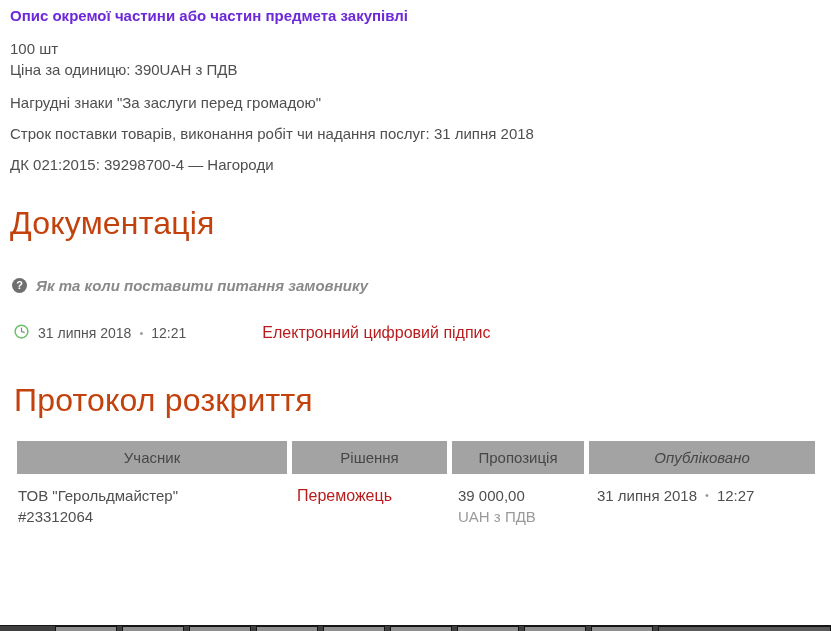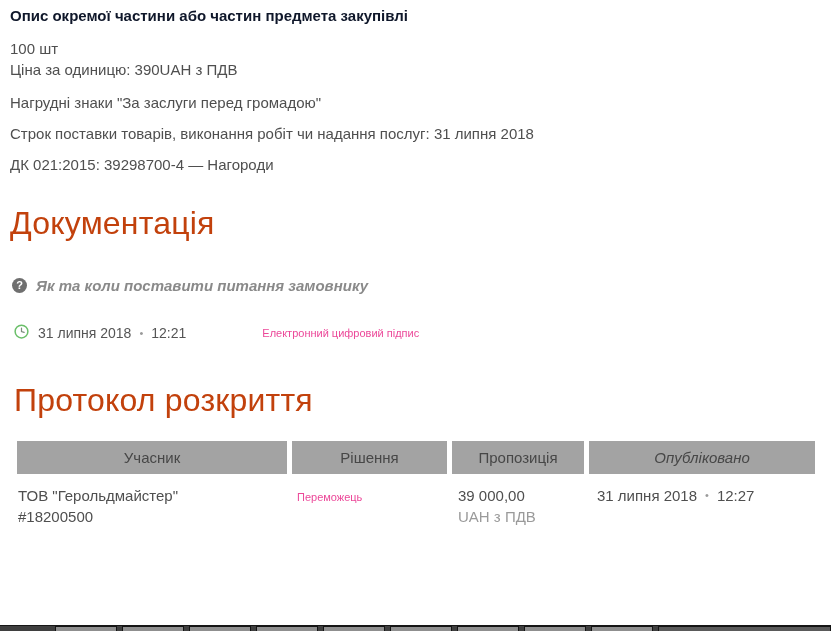--- a/index.html
+++ b/index.html
@@ -9,21 +9,21 @@
     position: relative; overflow: hidden;
     background: #ffffff;
     font-family: "Liberation Sans", "DejaVu Sans", sans-serif;
     color: #4f4f4f;
   }
   .page { padding: 6px 10px 0 10px; }
 
   
   .lot-heading {
     margin: 0; font-size: 15px; line-height: 20px;
-    font-weight: 700; color: #0f172a;
+    font-weight: 700; color: #6d28d9;
   }
   .para { margin: 0; margin-top: 12px; font-size: 15px; line-height: 21px; color: #4f4f4f; }
   .para.mt10 { margin-top: 10px; }
   .wrap-620 { max-width: 622px; }
 
   
   .h1 {
     margin: 0; font-size: 32px; line-height: 40px;
     font-weight: 300; color: #c2410c; letter-spacing: 0.2px;
   }
@@ -46,21 +46,21 @@
     font-size: 15px; font-style: italic; font-weight: 600; color: #8a8a8a;
   }
 
   
   .doc-row {
     margin-top: 30px; display: flex; align-items: center;
     padding-left: 4px; font-size: 14px; color: #555;
   }
   .doc-row .clock { flex: 0 0 auto; margin-right: 9px; }
   .dot-sep { color: #9a9a9a; font-size: 11px; margin: 0 8px; }
-  a.link { color: #ec4899; text-decoration: none; font-size: 11px; cursor: pointer; }
+  a.link { color: #b91c1c; text-decoration: none; font-size: 16px; cursor: pointer; }
   .doc-row a.link { margin-left: 76px; }
 
   
   table.disclosure {
     margin-top: 21px; margin-left: 2px;
     border-collapse: separate; border-spacing: 5px 0;
   }
   table.disclosure th {
     background: #a3a3a3; color: #474747;
     font-size: 15px; font-weight: 400;
@@ -141,21 +141,21 @@
         <th class="col-participant">Учасник</th>
         <th class="col-decision">Рішення</th>
         <th class="col-proposal">Пропозиція</th>
         <th class="col-published">Опубліковано</th>
       </tr>
     </thead>
     <tbody>
       <tr>
         <td class="cell-participant">
           <span>ТОВ "Герольдмайстер"</span><br>
-          <span>#18200500</span>
+          <span>#23312064</span>
         </td>
         <td class="cell-decision">
           <a class="link">Переможець</a>
         </td>
         <td class="cell-proposal">
           <span>39 000,00</span><br>
           <span class="currency">UAH з ПДВ</span>
         </td>
         <td class="cell-published">
           <span class="pub-line">

